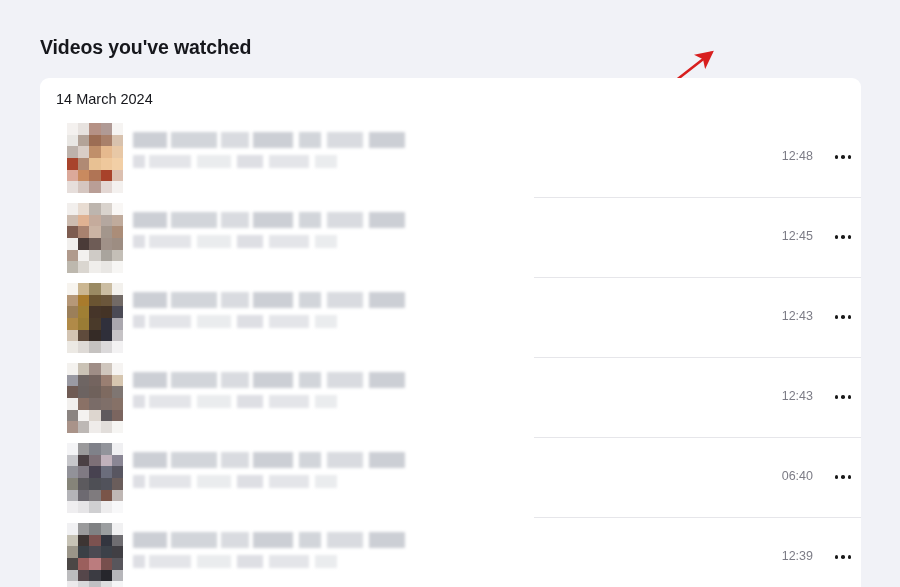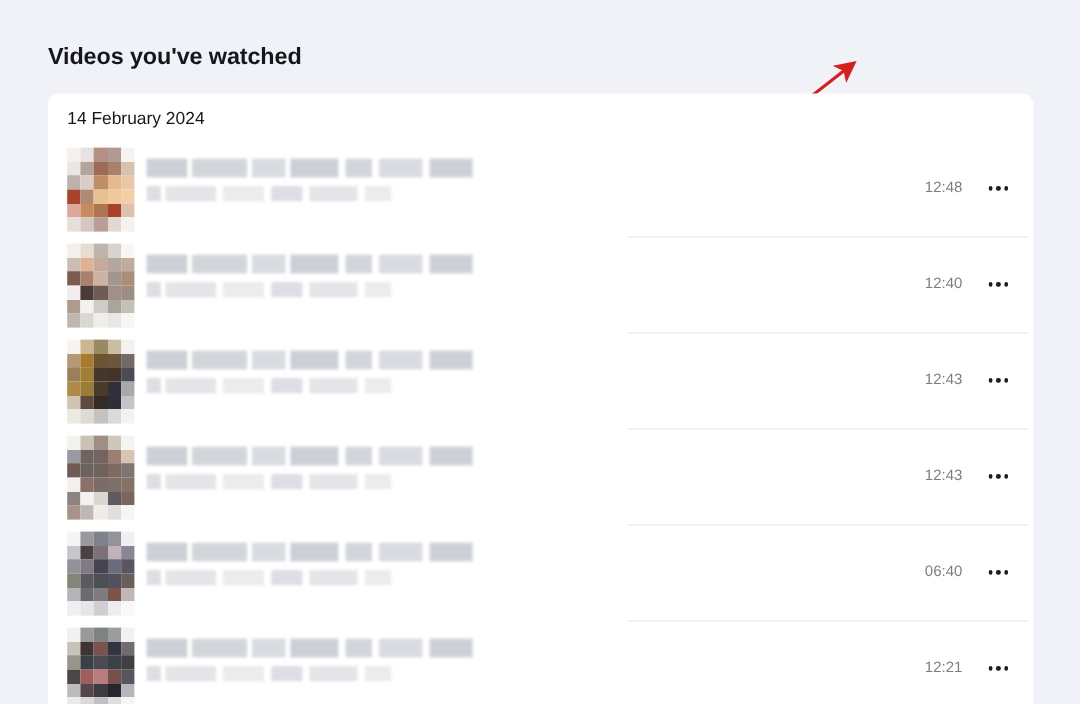--- a/index.html
+++ b/index.html
@@ -83,20 +83,21 @@
   .rows {
     position: absolute;
     left: 0;
     top: 40px;
     width: 821px;
   }
   .video-row {
     position: relative;
     height: 80px;
     width: 821px;
+    margin-left: 11px;
   }
   .video-row .divider {
     position: absolute;
     left: 483px;
     right: 4px;
     bottom: 0;
     height: 1px;
     background: #e6e6ea;
   }
   .video-row:last-child .divider { display: none; }
@@ -188,21 +189,21 @@
   <svg class="annotation-arrow" viewBox="0 0 130 80">
     <defs>
       <marker id="ah" markerWidth="7" markerHeight="7" refX="5.6" refY="3.5" orient="auto">
         <path d="M0,0 L7,3.5 L0,7 L1.7,3.5 z" fill="#d81f1f"></path>
       </marker>
     </defs>
     <line x1="14" y1="71" x2="96" y2="7" stroke="#d81f1f" stroke-width="2.6" stroke-linecap="round" marker-end="url(#ah)"></line>
   </svg>
 
   <div class="card">
-    <div class="date-heading">14 February 2024</div>
+    <div class="date-heading">14 March 2024</div>
     <div class="rows">
         <div class="video-row">
           <div class="thumb">
             <span style="background: rgb(244, 241, 239);"></span>
             <span style="background: rgb(231, 226, 223);"></span>
             <span style="background: rgb(181, 145, 133);"></span>
             <span style="background: rgb(176, 154, 149);"></span>
             <span style="background: rgb(246, 244, 242);"></span>
             <span style="background: rgb(233, 231, 228);"></span>
             <span style="background: rgb(179, 163, 152);"></span>
@@ -302,21 +303,21 @@
             </div>
             <div class="blur-line sub">
               <i style="left: 0px; width: 12px; opacity: 0.62;"></i>
               <i style="left: 16px; width: 42px; opacity: 0.5;"></i>
               <i style="left: 64px; width: 34px; opacity: 0.38;"></i>
               <i style="left: 104px; width: 26px; opacity: 0.62;"></i>
               <i style="left: 136px; width: 40px; opacity: 0.5;"></i>
               <i style="left: 182px; width: 22px; opacity: 0.38;"></i>
             </div>
           </div>
-          <div class="row-time">12:40</div>
+          <div class="row-time">12:45</div>
           <button class="row-menu" aria-label="More options">
             <b></b>
             <b></b>
             <b></b>
           </button>
           <div class="divider"></div>
         </div>
         <div class="video-row">
           <div class="thumb">
             <span style="background: rgb(247, 244, 239);"></span>
@@ -542,21 +543,21 @@
             </div>
             <div class="blur-line sub">
               <i style="left: 0px; width: 12px; opacity: 0.62;"></i>
               <i style="left: 16px; width: 42px; opacity: 0.5;"></i>
               <i style="left: 64px; width: 34px; opacity: 0.38;"></i>
               <i style="left: 104px; width: 26px; opacity: 0.62;"></i>
               <i style="left: 136px; width: 40px; opacity: 0.5;"></i>
               <i style="left: 182px; width: 22px; opacity: 0.38;"></i>
             </div>
           </div>
-          <div class="row-time">12:21</div>
+          <div class="row-time">12:39</div>
           <button class="row-menu" aria-label="More options">
             <b></b>
             <b></b>
             <b></b>
           </button>
         </div>
       </div>
   </div>
 
 </div>

